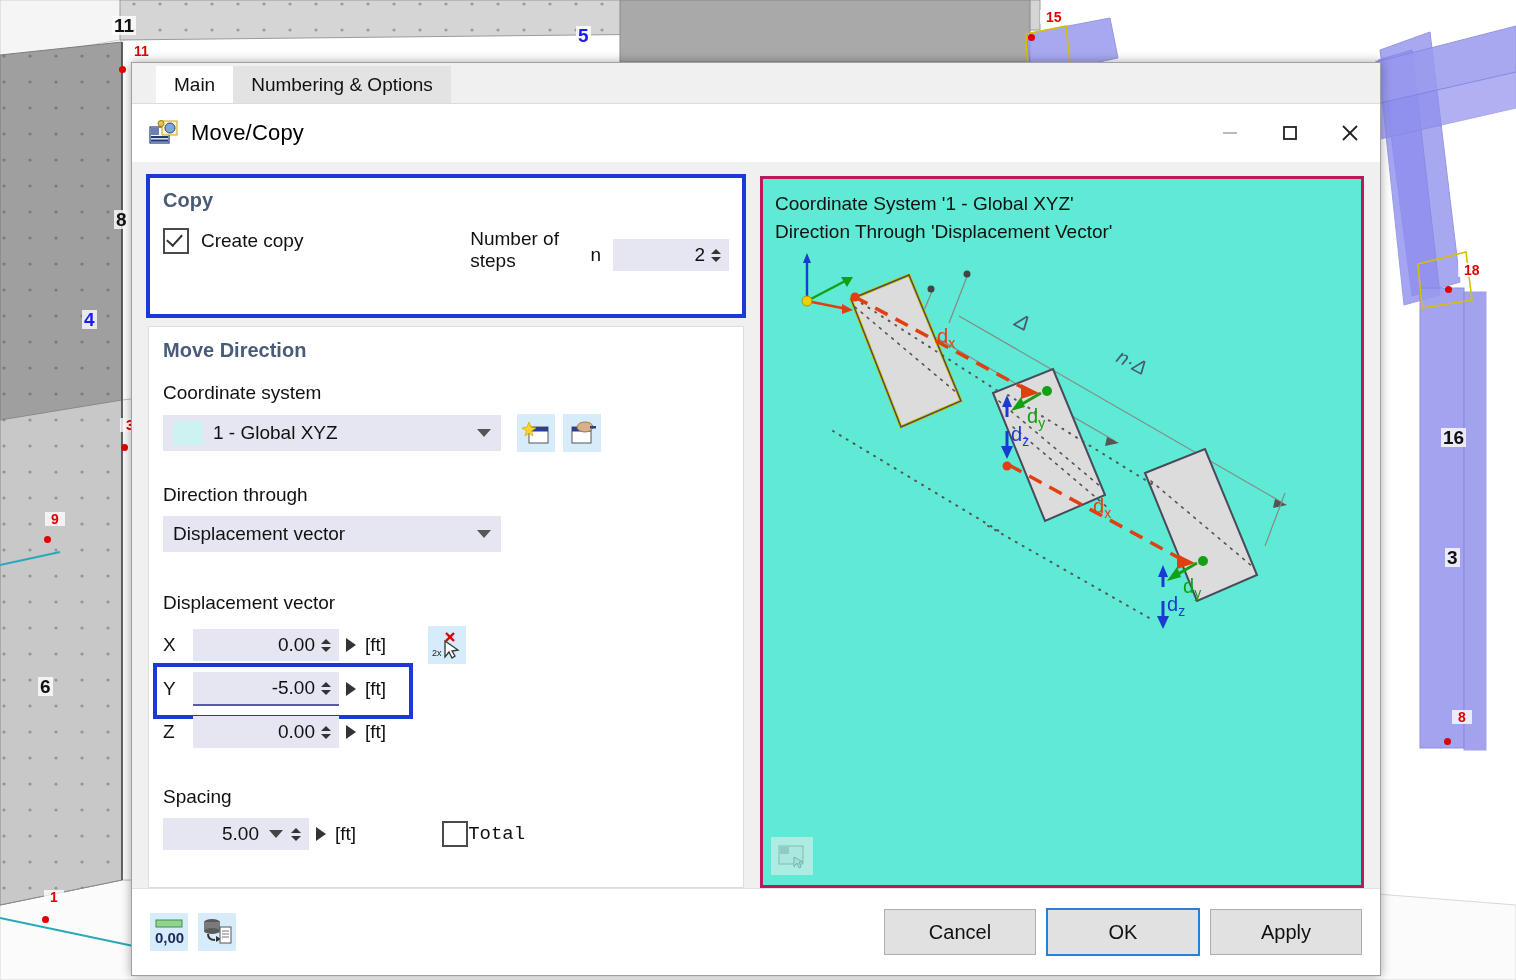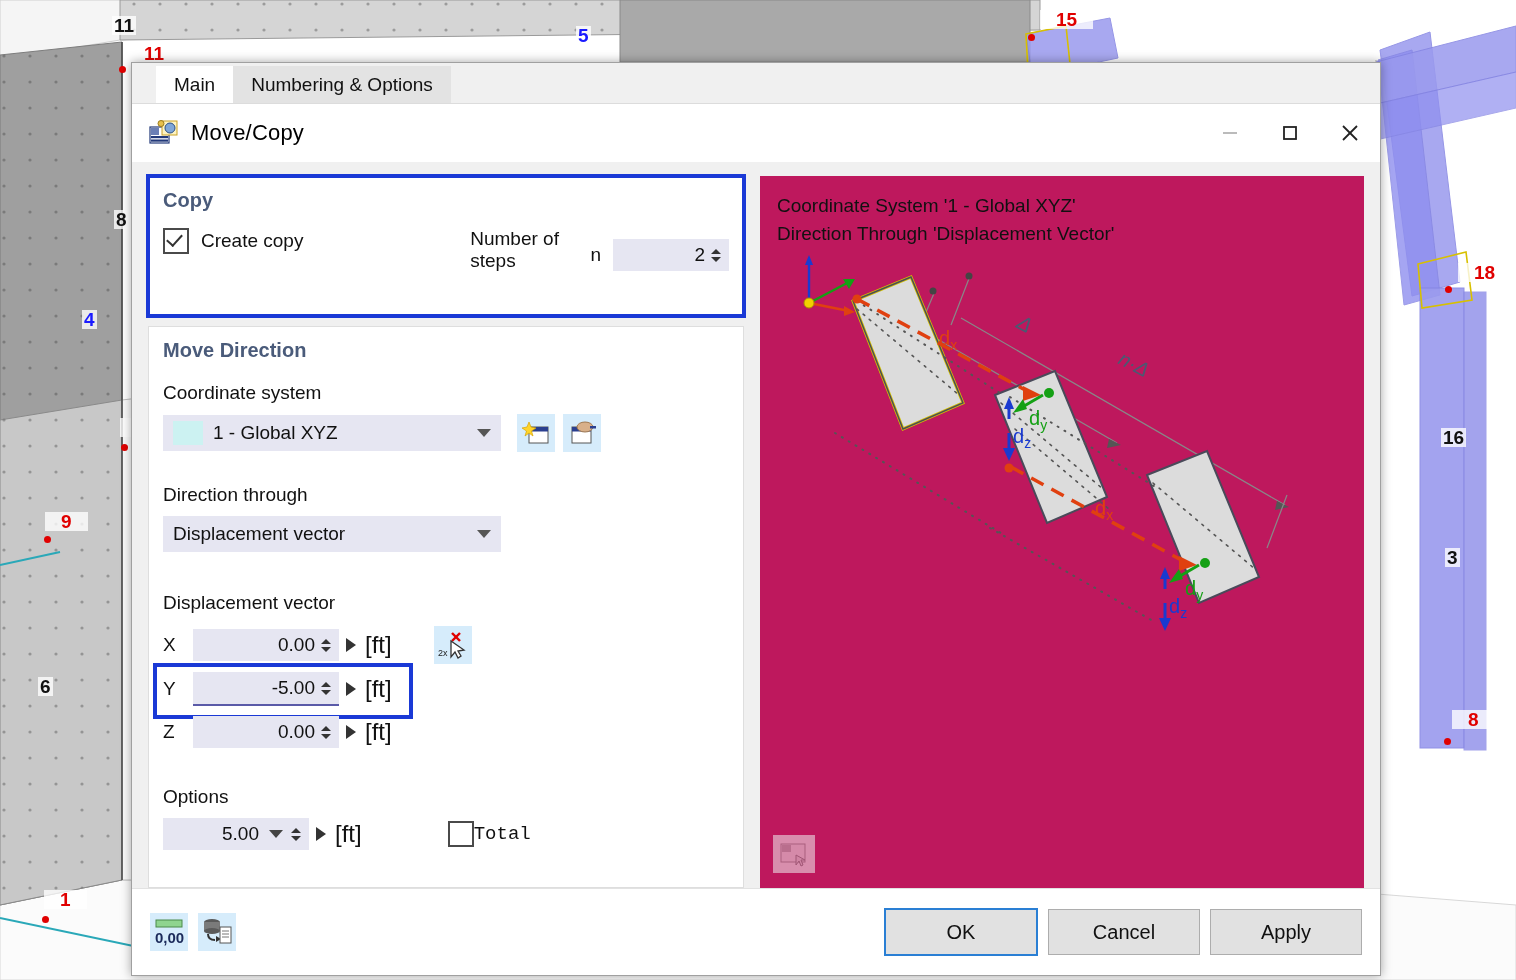--- a/index.html
+++ b/index.html
@@ -5,22 +5,22 @@
   html,body{margin:0;padding:0;}
   body{
     width:1516px;height:980px;overflow:hidden;position:relative;
     font-family:"Liberation Sans", sans-serif;
     background:#ffffff;
   }
   
   #bg{position:absolute;left:0;top:0;width:1516px;height:980px;background:#ffffff;}
   #bg svg{position:absolute;left:0;top:0;}
   .nodelbl{
-    position:absolute;font-size:19px;font-weight:700;color:#e00000;
-    background:rgba(255,255,255,.78);padding:0 16px;line-height:1;
+    position:absolute;font-size:14px;font-weight:700;color:#e00000;
+    background:rgba(255,255,255,.78);padding:0 6px;line-height:1;
   }
   .memlbl{
     position:absolute;font-size:19px;font-weight:700;color:#111;
     background:rgba(255,255,255,.78);padding:0 2px;line-height:1;
   }
   .srflbl{
     position:absolute;font-size:19px;font-weight:700;color:#1a1aff;
     background:rgba(255,255,255,.78);padding:0 2px;line-height:1;
   }
   .rednode{position:absolute;width:7px;height:7px;background:#e00000;border-radius:50%;}
@@ -77,34 +77,34 @@
     background:#e6e6f2;height:32px;display:flex;align-items:center;
     justify-content:flex-end;font-size:19px;color:#111;padding-right:6px;
     position:relative;
   }
   .field.focused{border-bottom:2px solid #5a5aa8;background:#e6e6f2;}
   .spin{display:flex;flex-direction:column;justify-content:center;margin-left:6px;width:12px;}
   .spin i{display:block;width:0;height:0;border-left:5px solid transparent;border-right:5px solid transparent;}
   .spin i.up{border-bottom:5px solid #333;margin-bottom:3px;}
   .spin i.dn{border-top:5px solid #333;}
   .playtri{width:0;height:0;border-top:7px solid transparent;border-bottom:7px solid transparent;border-left:10px solid #333;margin-left:7px;}
-  .unit{font-size:24px;color:#111;margin-left:9px;}
+  .unit{font-size:19px;color:#111;margin-left:9px;}
 
   
   .combo{
     background:#e6e6f2;height:36px;display:flex;align-items:center;padding:0 10px;
     font-size:19px;color:#111;position:relative;
   }
   .chev{width:0;height:0;border-left:7px solid transparent;border-right:7px solid transparent;border-top:8px solid #555;margin-left:auto;}
   .swatch{width:30px;height:24px;background:#ccf2f2;margin-right:10px;}
 
   .iconbtn{width:38px;height:38px;background:#d6ecfb;display:inline-flex;align-items:center;justify-content:center;position:relative;}
 
   
-  #preview{background:#be185d;border:5px solid #be185d;flex:1 1 auto;position:relative;overflow:hidden;}
+  #preview{background:#5eead4;border:3px solid #be185d;flex:1 1 auto;position:relative;overflow:hidden;}
   .pvtext{position:absolute;font-size:19px;color:#111;white-space:nowrap;}
 
   
   #footer{
     height:86px;background:#ffffff;border-top:1px solid #e2e2e2;
     display:flex;align-items:center;padding:0 18px;flex:0 0 auto;gap:10px;
   }
   .fbtn{
     width:150px;height:44px;background:#e1e1e1;border:1px solid #adadad;
     font-size:20px;color:#111;display:flex;align-items:center;justify-content:center;
@@ -333,21 +333,21 @@
               <span>0.00</span>
               <span class="spin">
                   <i class="up"></i>
                   <i class="dn"></i>
                 </span>
             </div>
             <span class="playtri"></span>
             <span class="unit">[ft]</span>
           </div>
 
-          <div class="lbl" style="margin-top:38px;">Options</div>
+          <div class="lbl" style="margin-top:38px;">Spacing</div>
           <div class="row" style="margin-top:10px;">
             <div class="field" style="width:140px;">
               <span>5.00</span>
               <span class="chev" style="margin-left:10px;margin-right:2px;border-top-color:#444;"></span>
               <span class="spin">
                   <i class="up"></i>
                   <i class="dn"></i>
                 </span>
             </div>
             <span class="playtri"></span>
@@ -461,17 +461,17 @@
         <ellipse cx="10" cy="13" rx="8" ry="3" fill="#5a5a5a"></ellipse>
         <path d="M6 16 q0 6 7 6" stroke="#333" stroke-width="2" fill="none"></path>
         <polygon points="14,24 14,18 19,21" fill="#333"></polygon>
         <rect x="18" y="9" width="11" height="16" fill="#fff" stroke="#555"></rect>
         <line x1="20" y1="13" x2="27" y2="13" stroke="#777"></line>
         <line x1="20" y1="16" x2="27" y2="16" stroke="#777"></line>
         <line x1="20" y1="19" x2="27" y2="19" stroke="#777"></line>
       </svg>
     </span>
     <div style="flex:1 1 auto;"></div>
+    <div class="fbtn">Cancel</div>
     <div class="fbtn default">OK</div>
-    <div class="fbtn">Cancel</div>
     <div class="fbtn">Apply</div>
   </div>
 </div>
 
 </body></html>

